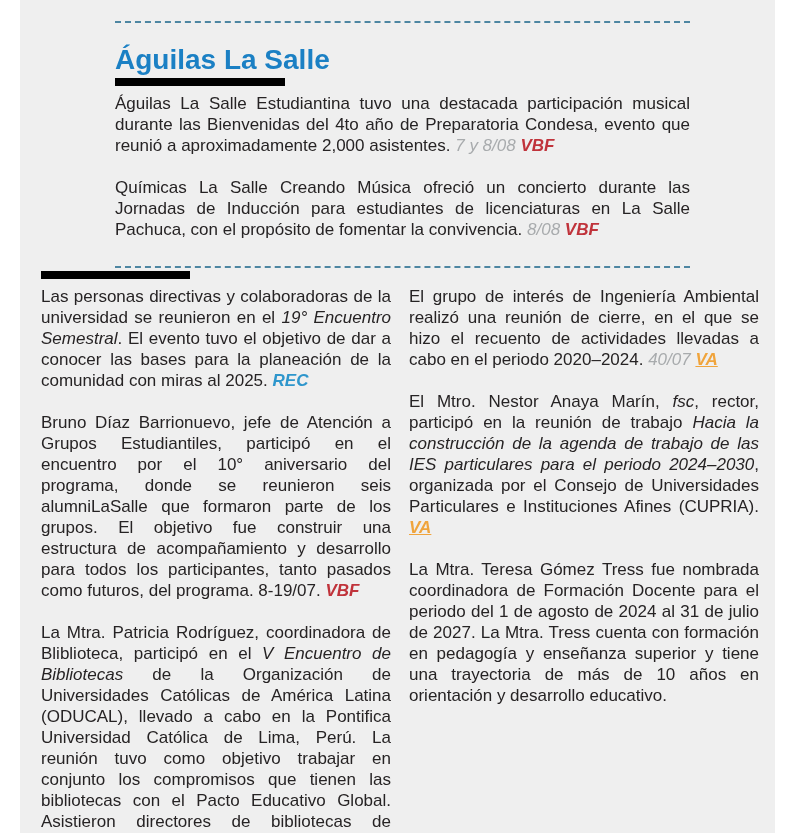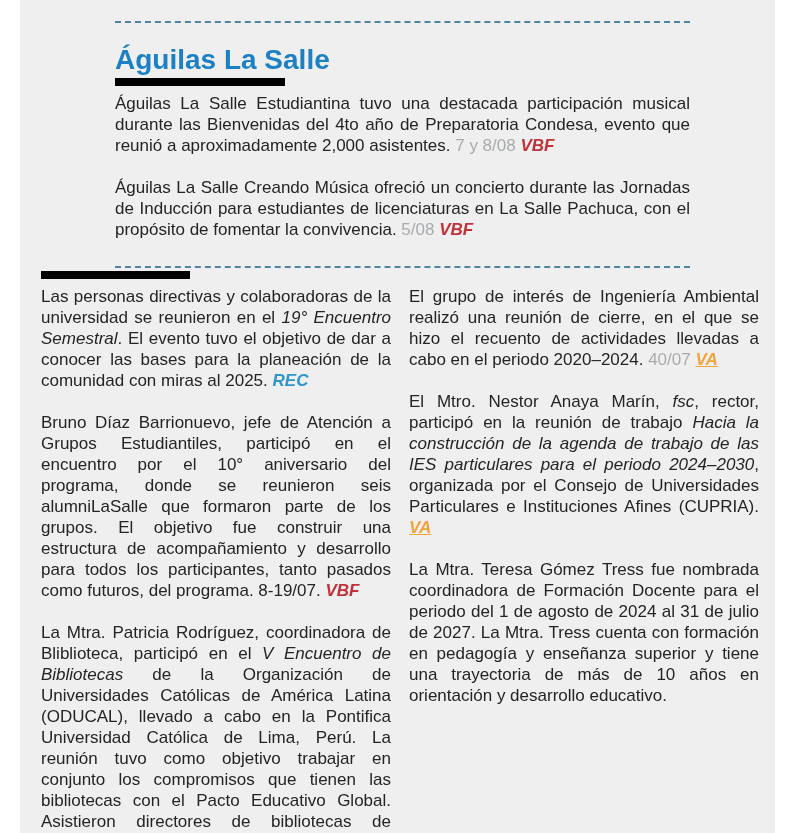--- a/index.html
+++ b/index.html
@@ -46,39 +46,39 @@
     font-size: 17px;
     line-height: 21px;
     color: var(--text, #262324);
     text-align: justify;
     -webkit-hyphens: auto;
     hyphens: auto;
   }
   p.para + p.para { margin-top: 21px; }
   .seg-n { font-style: normal; }
   .seg-i { font-style: italic; }
-  .seg-date { color: var(--datec, #a8abad); }
+  .seg-date { font-style: italic; color: var(--datec, #a8abad); }
   .seg-vbf { font-style: italic; font-weight: 700; color: var(--vbf, #c0333b); }
   .seg-va  { font-style: italic; font-weight: 700; color: var(--va, #f0a43c); text-decoration: underline; }
   .seg-rec { font-style: italic; font-weight: 700; color: var(--rec, #2e96cc); }
 </style>
 </head>
 <body>
 
 <div class="page">
 
   <div class="rule rule-top"></div>
 
   <section class="sec1">
     <h2 class="title">Águilas La Salle</h2>
     <div class="bar bar-w1"></div>
     <div class="cols single">
         <div class="col">
           <p class="para"><span class="seg-n">Águilas La Salle Estudiantina tuvo una destacada participación musical durante las Bienvenidas del 4to año de Preparatoria Condesa, evento que reunió a aproximadamente 2,000 asistentes. </span><span class="seg-date">7 y 8/08 </span><span class="seg-vbf">VBF</span></p>
-          <p class="para"><span class="seg-n">Águilas La Salle Creando Música ofreció un concierto durante las Jornadas de Inducción para estudiantes de licenciaturas en La Salle Pachuca, con el propósito de fomentar la convivencia.  </span><span class="seg-date">5/08 </span><span class="seg-vbf">VBF</span></p>
+          <p class="para"><span class="seg-n">Químicas La Salle Creando Música ofreció un concierto durante las Jornadas de Inducción para estudiantes de licenciaturas en La Salle Pachuca, con el propósito de fomentar la convivencia.  </span><span class="seg-date">8/08 </span><span class="seg-vbf">VBF</span></p>
         </div>
       </div>
   </section>
 
   <div class="rule rule-mid"></div>
 
   <section class="sec2">
     <div class="bar bar-w2"></div>
     <div class="cols">
         <div class="col">

